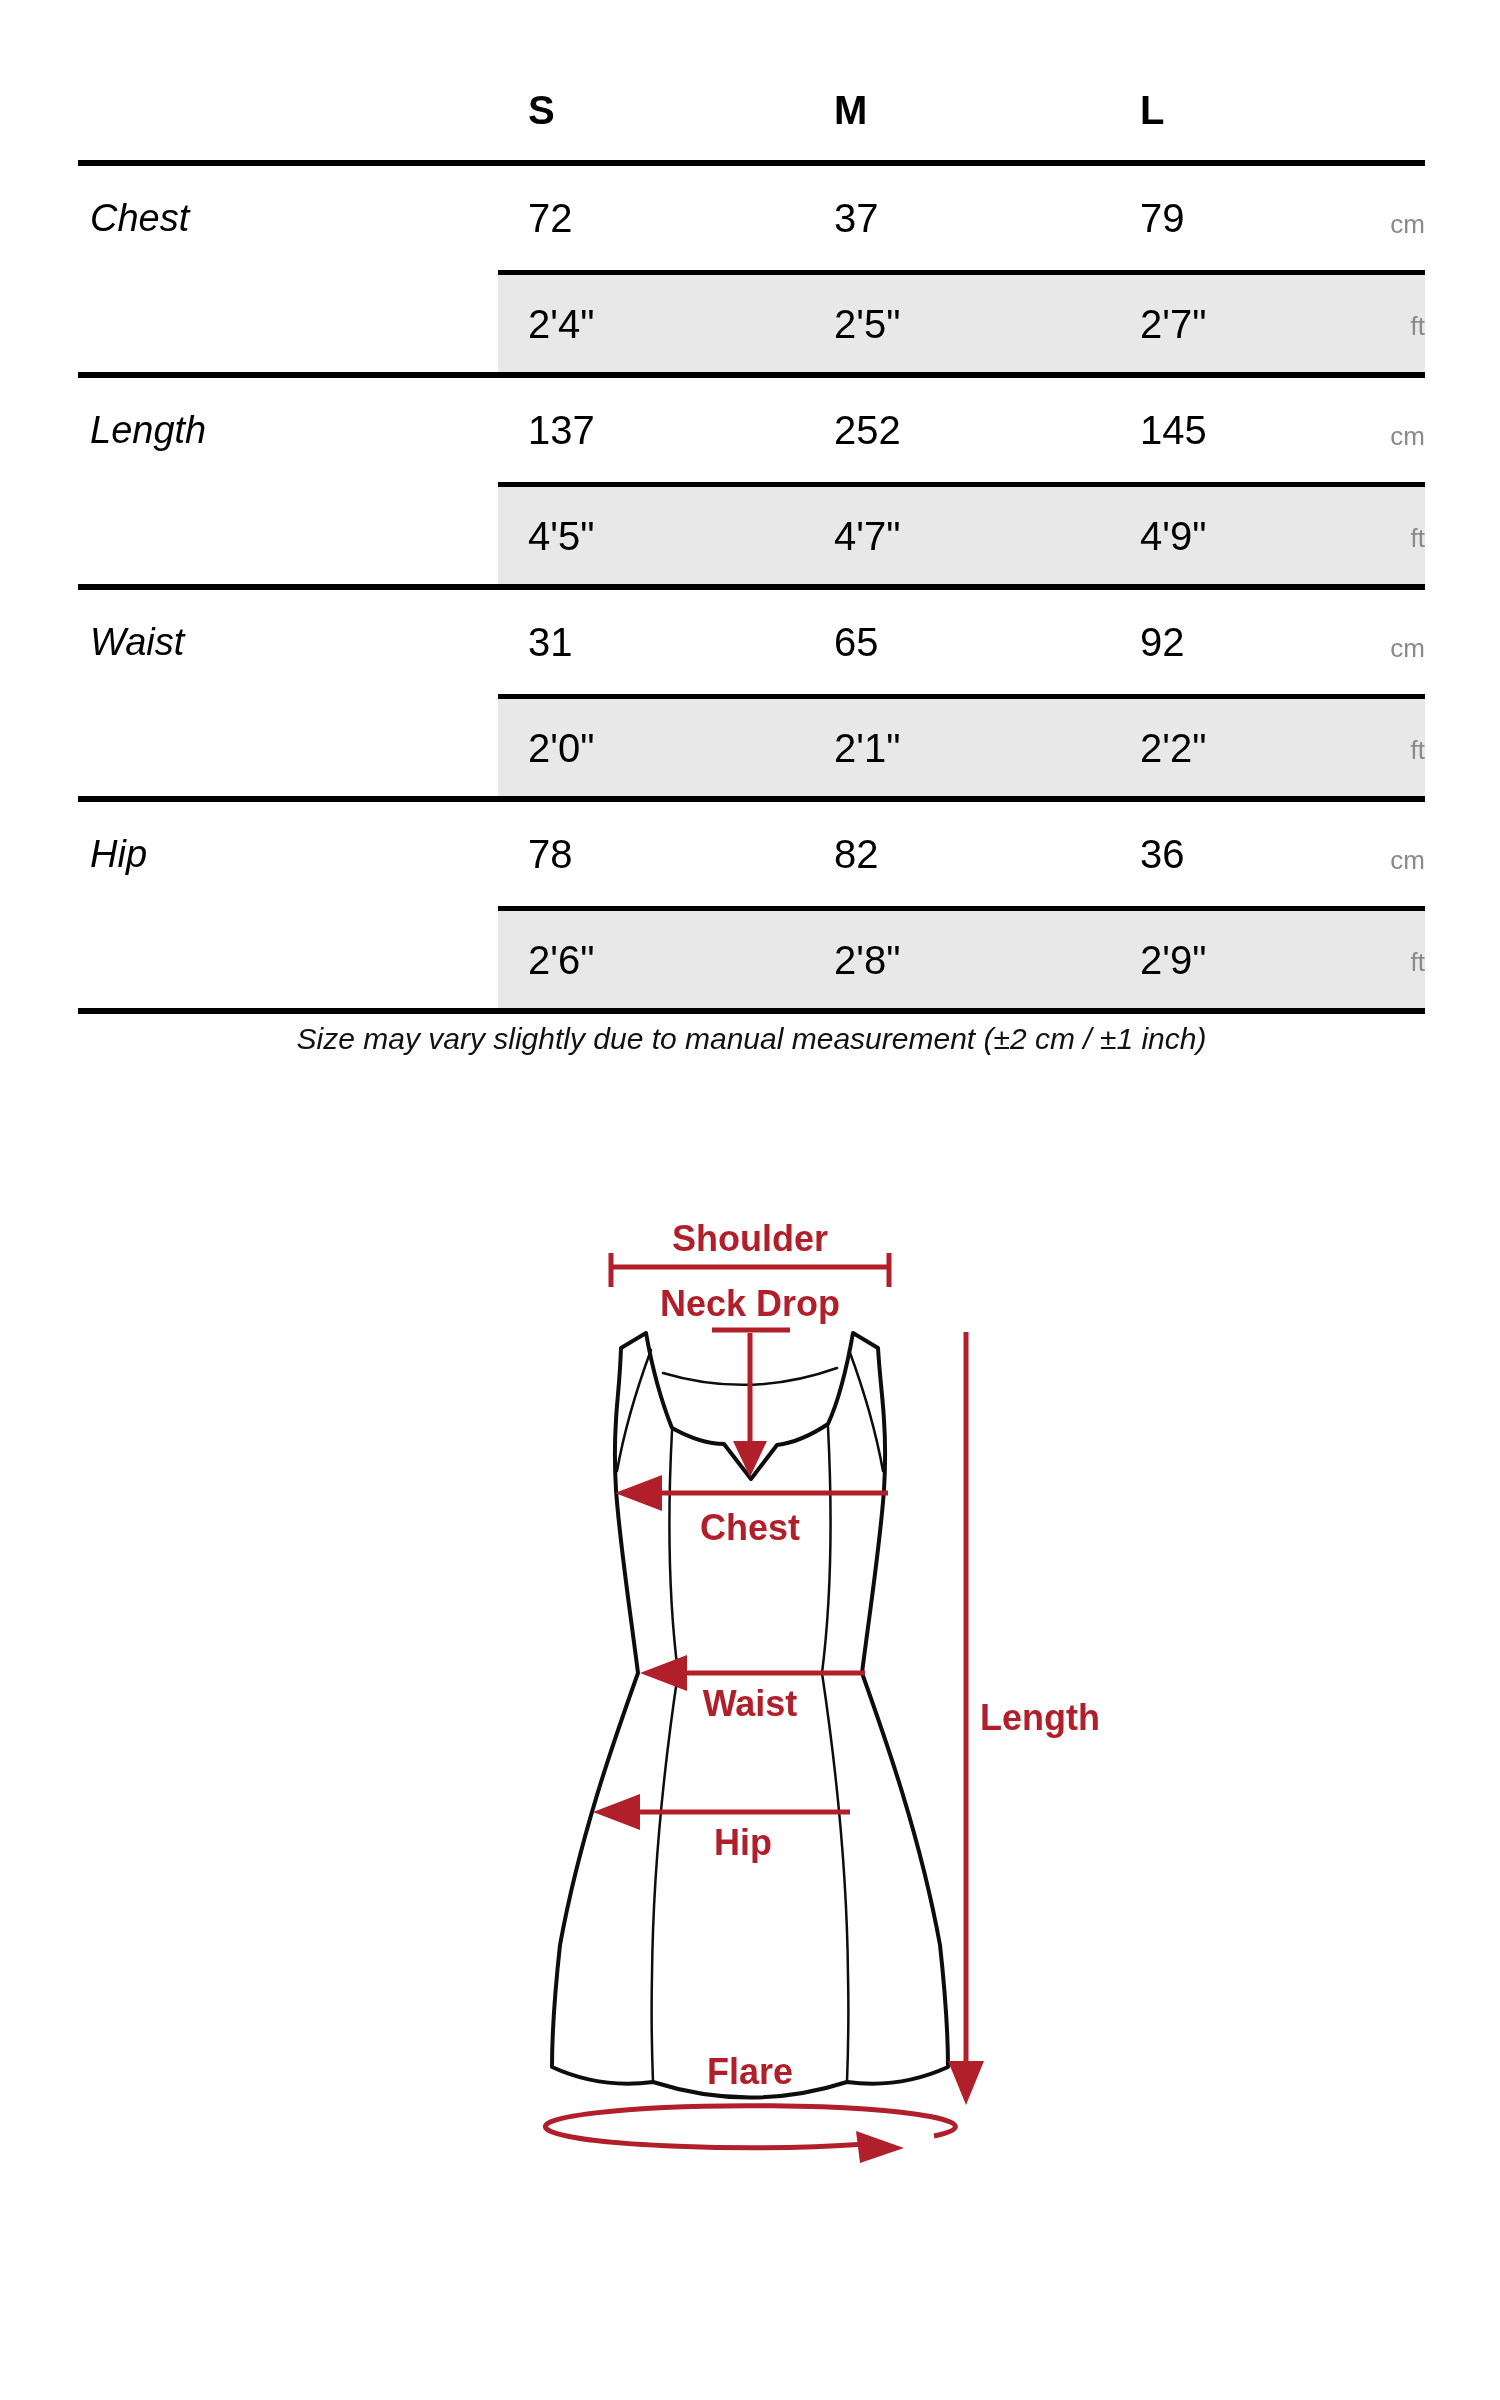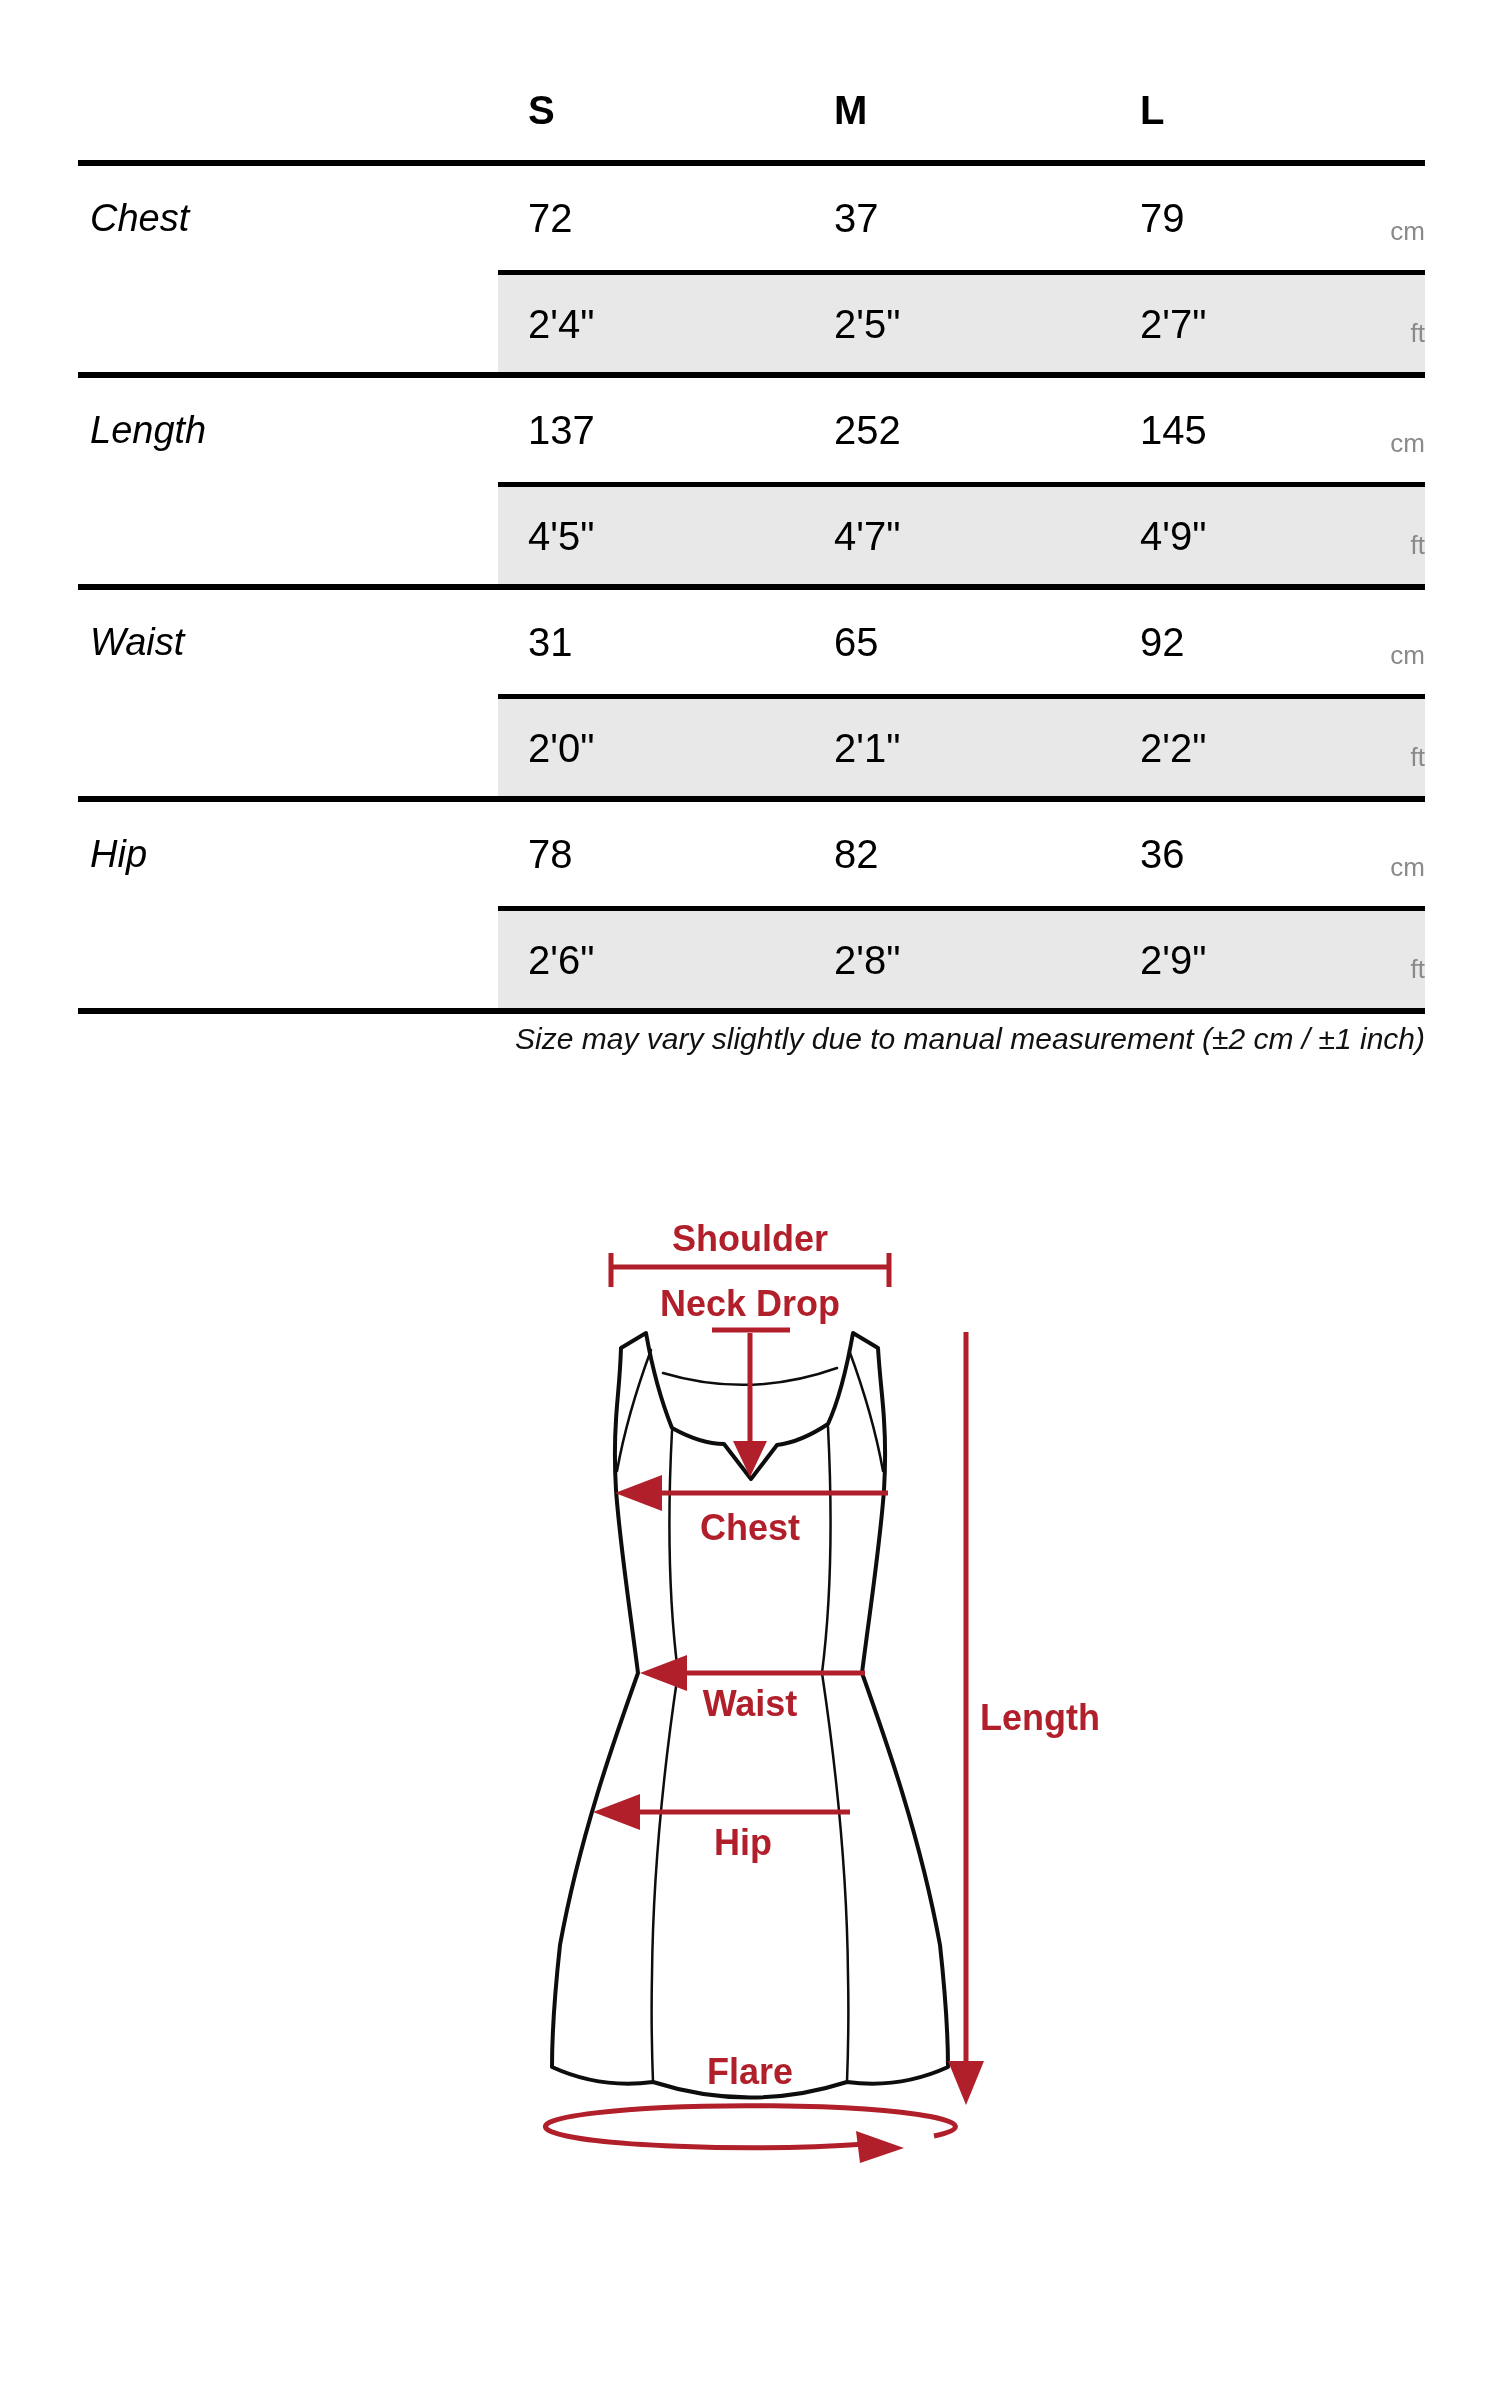--- a/index.html
+++ b/index.html
@@ -21,27 +21,27 @@
   .trow{display:grid;grid-template-columns:420px 306px 306px 240px 75px;align-items:center;}
   .trow.head{height:100px;}
   .trow.cm{height:104px;}
   .trow.ft{height:97px;position:relative;}
   .trow.ft::before{content:"";position:absolute;left:420px;right:0;top:0;bottom:0;background:var(--row-alt);}
   .trow.ft>*{position:relative;z-index:1;}
   .cell{font-size:40px;line-height:1;}
   .cell.size-col{padding-left:30px;}
   .cell.head-cell{font-weight:700;}
   .cell.rowlabel{font-style:italic;font-size:38px;padding-left:12px;}
-  .cell.unit{font-size:26px;color:var(--unit);text-align:right;align-self:end;padding-bottom:26px;}
+  .cell.unit{font-size:26px;color:var(--unit);text-align:right;align-self:end;padding-bottom:33px;}
   .hline{height:6px;background:var(--line);}
   .subline{height:5px;background:var(--line);margin-left:420px;}
 
   .table-note{
     position:absolute;left:78px;top:1022px;width:1347px;
-    text-align:right;font-style:italic;font-size:30px;color:#111;
+    text-align:center;font-style:italic;font-size:30px;color:#111;
   }
 
   
   .diagram{position:absolute;left:500px;top:1215px;}
   .outline{fill:#ffffff;stroke:var(--ink);stroke-width:4;stroke-linejoin:round;stroke-linecap:round;}
   .seam{fill:none;stroke:var(--ink);stroke-width:2.5;stroke-linecap:round;}
   .redln{fill:none;stroke:var(--accent);stroke-width:5;stroke-linecap:butt;}
   .redfill{fill:var(--accent);stroke:none;}
   .redtxt{fill:var(--accent);font-family:"Liberation Sans","DejaVu Sans",sans-serif;
           font-weight:700;font-size:36px;}

